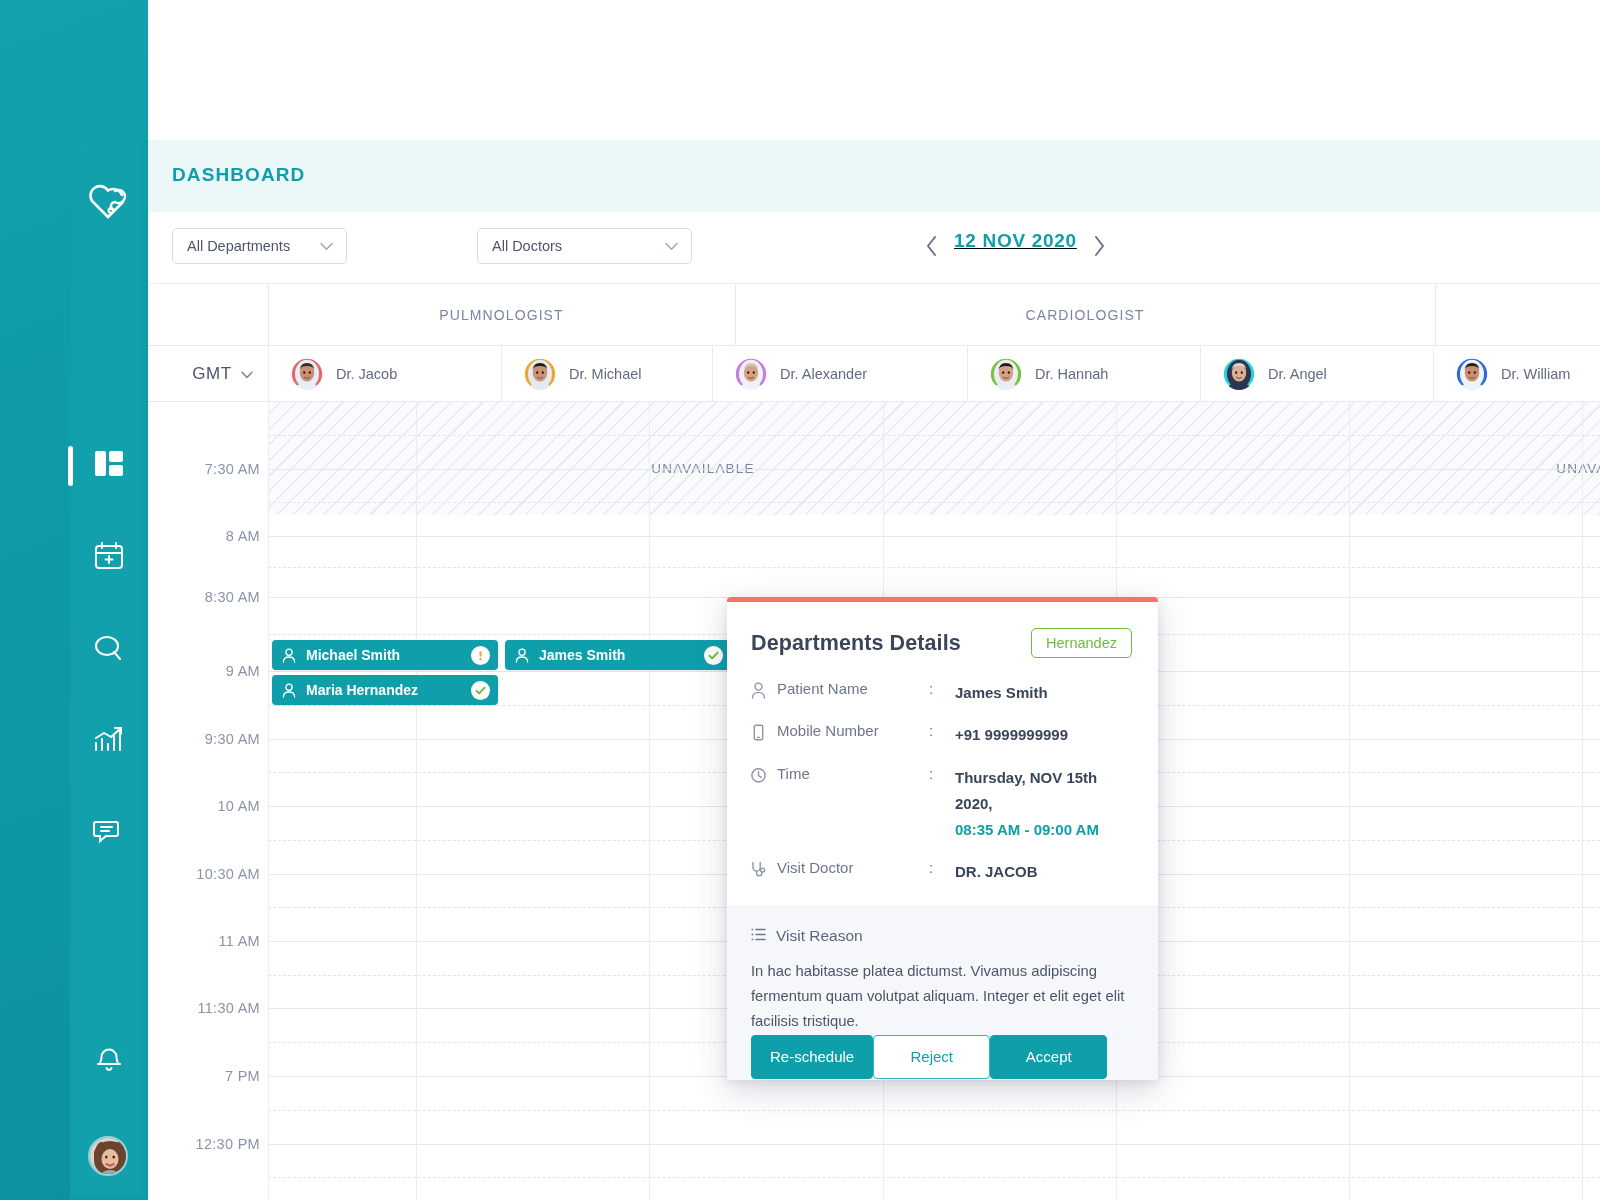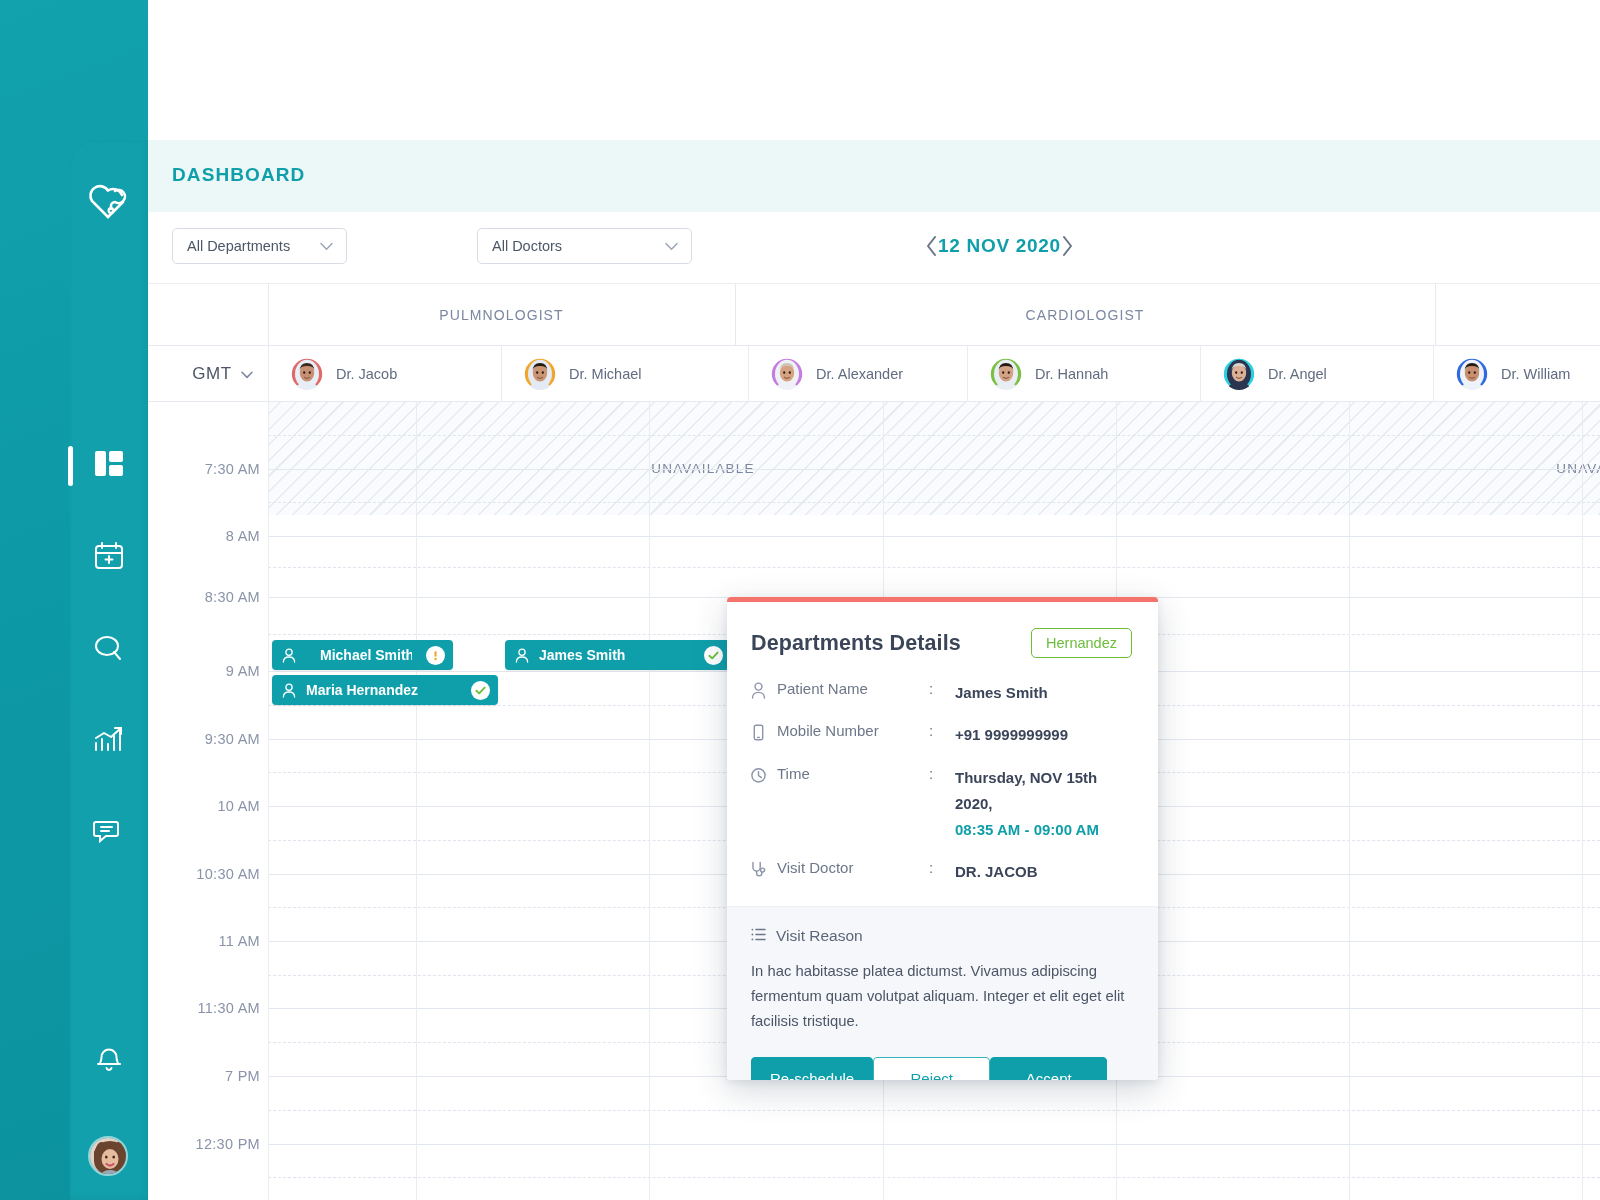--- a/index.html
+++ b/index.html
@@ -83,21 +83,21 @@
   }
   .select .val {
     font-size: 14.5px; color: #4c5667; padding-left: 14px; flex: 1; white-space: nowrap;
   }
   .select .chev { padding-right: 13px; display:flex; align-items:center; }
   #sel-dept { left: 172px; width: 175px; }
   #sel-doc  { left: 477px; width: 215px; }
 
   .datenav {
     position: absolute; left: 925px; top: 230px; height: 32px;
-    display: flex; align-items: center; 
+    display: flex; gap: 16px; text-decoration: underline;
   }
   .datenav .arrow { cursor: pointer; display: flex; align-items: center; }
   .datenav .dateval {
     font-size: 19px; font-weight: bold; color: #0f9faa; letter-spacing: 0.7px; white-space: nowrap;
   }
 
   
   .dept-row {
     position: absolute; left: 148px; top: 284px; width: 1452px; height: 62px;
     background: #fff; border-bottom: 1px solid #e6e9ef; padding-left: 33px;
@@ -198,21 +198,21 @@
   .drow .d-val { flex: 1; font-size: 15px; font-weight: bold; color: #3b4559; line-height: 1.75; }
   .d-val .time2 { color: #0f9faa; display: block; }
 
   .reason {
     background: #f5f7fb; padding: 20px 24px 22px 24px;
     border-top: 1px solid #eef0f5;
   }
   .reason-head { display: flex; align-items: center; gap: 10px; margin-bottom: 14px; }
   .reason-head .r-lbl { font-size: 15.5px; color: #5c6679; }
   .reason-text { font-size: 14.8px; color: #4c5667; line-height: 1.72; }
-  .btn-row { display: flex; gap: 0; margin-top: 22px; }
+  .btn-row { display: flex; gap: 0; }
   .btn {
     border-radius: 4px; font-size: 15px; height: 44px; min-width: 117px;
     display: flex; align-items: center; justify-content: center; cursor: pointer;
     padding: 0 18px; white-space: nowrap;
   }
   .btn-solid { background: #0f9faa; color: #fff; border: 1px solid #0f9faa; }
   .btn-ghost { background: #fff; color: #0f9faa; border: 1px solid #35b4bd; }
 </style>
 </head>
 <body>
@@ -387,21 +387,21 @@
               <ellipse cx="16" cy="16" rx="12" ry="14.2" fill="#e3eaf3"></ellipse>
               <path d="M3 32 q4-8 13-8 t13 8 z" fill="#e3eaf3"></path>
               <ellipse cx="16" cy="15" rx="7.2" ry="8.6" fill="#cb9472"></ellipse>
               <path d="M8.8 13 q0-8 7.2-8 t7.2 8 q0-5 -7.2-5 t-7.2 5 z" fill="#221a14"></path>
               <ellipse cx="13.2" cy="14.6" rx="1.1" ry="1.3" fill="#2d2018"></ellipse>
               <ellipse cx="18.8" cy="14.6" rx="1.1" ry="1.3" fill="#2d2018"></ellipse>
               <path d="M13.4 19.3 q2.6 2 5.2 0" stroke="#8d5f48" stroke-width="1.2" fill="none" stroke-linecap="round"></path>
             </svg></span>
           <span class="doc-name">Dr. Michael</span>
         </div>
-        <div class="doc-cell" style="left: 600px;">
+        <div class="doc-cell" style="left: 564px;">
           <span class="doc-av"><svg width="32" height="32" viewBox="0 0 32 32">
               <circle cx="16" cy="16" r="15.2" fill="#c77ce0"></circle>
               <ellipse cx="16" cy="16" rx="12" ry="14.2" fill="#eef2f7"></ellipse>
               <path d="M3 32 q4-8 13-8 t13 8 z" fill="#eef2f7"></path>
               <ellipse cx="16" cy="15" rx="7.2" ry="8.6" fill="#d6a382"></ellipse>
               <path d="M8.8 13 q0-8 7.2-8 t7.2 8 q0-5 -7.2-5 t-7.2 5 z" fill="#cfc4ba"></path>
               <ellipse cx="13.2" cy="14.6" rx="1.1" ry="1.3" fill="#2d2018"></ellipse>
               <ellipse cx="18.8" cy="14.6" rx="1.1" ry="1.3" fill="#2d2018"></ellipse>
               <path d="M13.4 19.3 q2.6 2 5.2 0" stroke="#8d5f48" stroke-width="1.2" fill="none" stroke-linecap="round"></path>
             </svg></span>
@@ -482,21 +482,21 @@
       <div id="vlines">
           <div class="vline" style="left: 0px;"></div>
           <div class="vline" style="left: 148px;"></div>
           <div class="vline" style="left: 381px;"></div>
           <div class="vline" style="left: 615px;"></div>
           <div class="vline" style="left: 848px;"></div>
           <div class="vline" style="left: 1081px;"></div>
           <div class="vline" style="left: 1314px;"></div>
         </div>
       <div id="chips">
-          <div class="chip" style="left: 4px; top: 238px; width: 181px; gap: 14px;">
+          <div class="chip" style="left: 4px; top: 238px; width: 226px;">
             <span class="c-ico">
               <svg width="14" height="15" viewBox="0 0 14 15" fill="none" stroke="#ffffff" stroke-width="1.3">
                 <circle cx="7" cy="4.2" r="3.1"></circle>
                 <path d="M1.4 14 c0-3.2 2.5-5 5.6-5 s5.6 1.8 5.6 5" stroke-linecap="round"></path>
               </svg>
             </span>
             <span class="c-name">Michael Smith</span>
             <span class="c-badge">
               <svg width="13" height="13" viewBox="0 0 13 13">
                 <rect x="5.5" y="2.3" width="2.1" height="5.4" rx="1.05" fill="#f0a62c"></rect>

